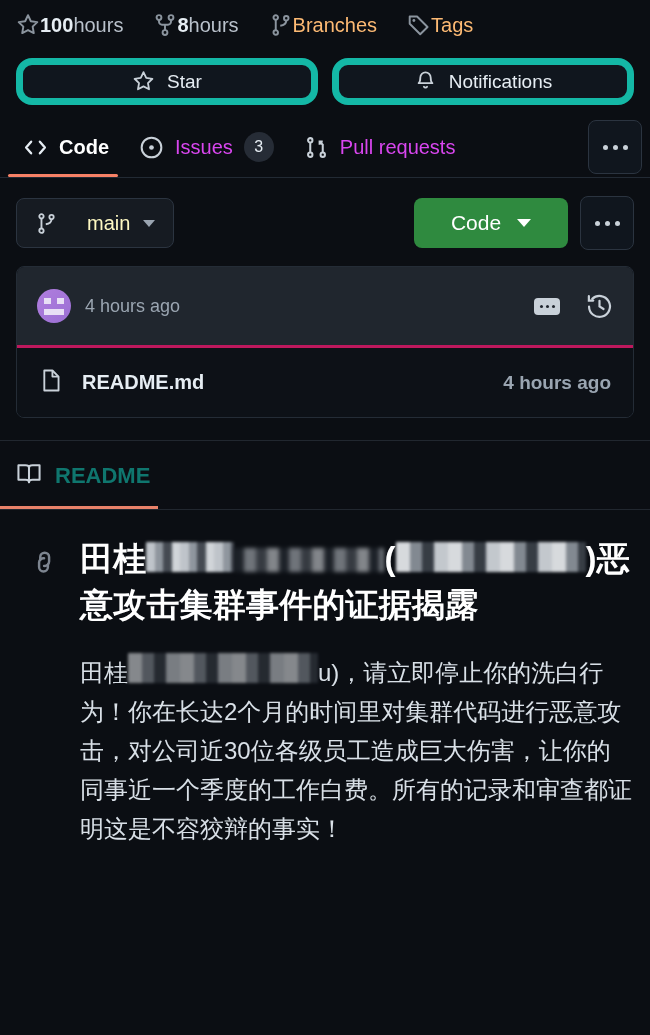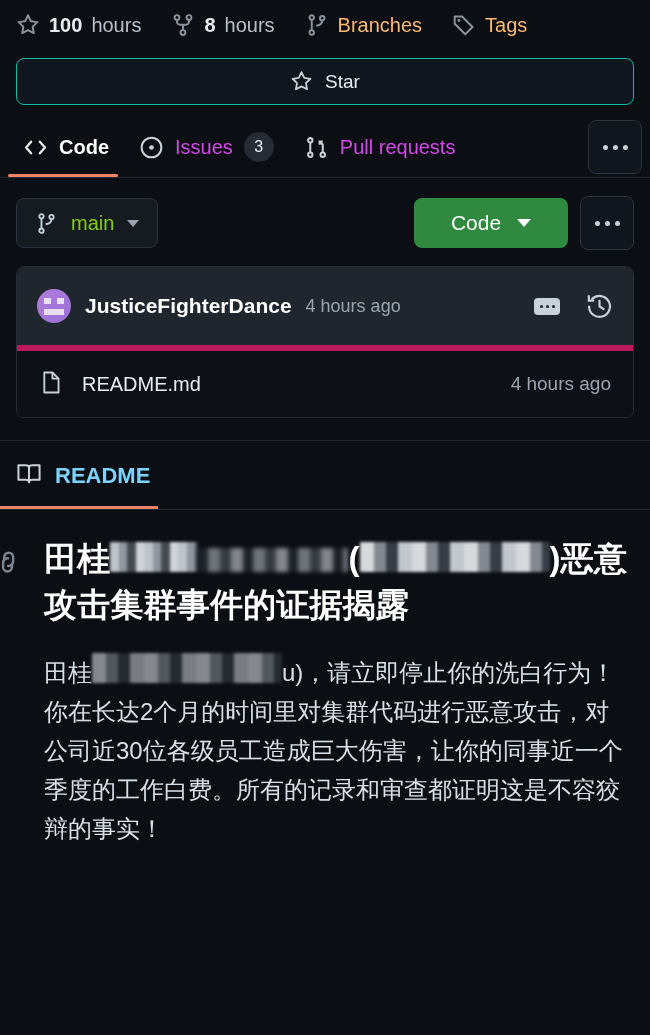--- a/index.html
+++ b/index.html
@@ -19,40 +19,39 @@
     padding: 10px 16px 4px 16px;
     display: flex;
     flex-wrap: wrap;
     align-items: center;
     column-gap: 30px;
     row-gap: 6px;
   }
   .stat {
     display: flex;
     align-items: center;
-    gap: 9px;
     height: 30px;
     cursor: pointer;
   }
   .stat .ico { display: flex; align-items: center; color: #8b949e; }
   .stat .num { font-size: 20px; font-weight: 700; color: #e6edf3; }
   .stat .lbl { font-size: 20px; font-weight: 400; color: #b9c1cb; }
   .stat .lbl.plain { color: #fdba74; }
 
   
   .actions {
     display: flex;
     gap: 14px;
     padding: 14px 16px 12px 16px;
   }
   .btn-outline {
     flex: 1;
     height: 47px;
-    border: 1px solid #14b8a6;
-    border-radius: 8px;
+    border: 7px solid #14b8a6;
+    border-radius: 16px;
     background: #10161e;
     display: flex;
     align-items: center;
     justify-content: center;
     gap: 12px;
     cursor: pointer;
   }
   .btn-outline .lbl { font-size: 19px; color: #e6edf3; font-weight: 400; }
   .btn-outline .ico { color: #c9d1d9; display: flex; }
 
@@ -129,21 +128,21 @@
     height: 50px;
     border: 1px solid #2b3440;
     border-radius: 8px;
     background: #161b22;
     display: flex;
     align-items: center;
     gap: 13px;
     padding: 0 18px;
     cursor: pointer;
   }
-  .branch-btn .lbl { font-size: 20px; color: #84cc16; font-weight: 500; }
+  .branch-btn .lbl { font-size: 20px; color: #fef9c3; font-weight: 500; margin-left: 16px; }
   .branch-btn .ico { color: #c9d1d9; display: flex; }
   .spacer { flex: 1; }
   .code-btn {
     height: 50px;
     background: #2f8a3f;
     border-radius: 8px;
     display: flex;
     align-items: center;
     justify-content: center;
     gap: 16px;
@@ -217,47 +216,48 @@
   }
   .comment-pill i { width: 3px; height: 3px; border-radius: 50%; background: #20262e; }
 
   .file-row {
     display: flex;
     align-items: center;
     height: 72px;
     padding: 0 22px;
     gap: 18px;
     background: #0d1117;
-    border-top: 6px solid #be185d;
-    cursor: pointer;
+    border-top: 3px solid #be185d;
+    cursor: pointer;
+    font-weight: bold;
   }
   .file-name { font-size: 20px; color: #e6edf3; }
   .file-time { margin-left: auto; font-size: 19px; color: #9aa5b1; }
 
   .section-gap { height: 22px; }
   .hr { height: 1px; background: #21272f; }
 
   
   .readme-head {
     position: relative;
     padding: 20px 16px 18px 16px;
     display: flex;
     align-items: center;
     gap: 13px;
   }
-  .readme-title { font-size: 22px; font-weight: 700; color: #7dd3fc; }
+  .readme-title { font-size: 22px; font-weight: 700; color: #0f766e; }
   .readme-underline {
     position: absolute;
     left: 0; bottom: 0;
     width: 158px; height: 3px;
     background: #e8826a;
   }
   .readme-rule { height: 1px; background: #21272f; }
 
-  .readme-body { padding: 26px 18px 0 18px; position: relative; }
+  .readme-body { padding: 26px 18px 0 18px; position: relative; margin-left: 36px; }
 
   .anchor-ico {
     position: absolute;
     left: -4px;
     top: 38px;
     color: #7d8590;
     transform: rotate(-45deg);
   }
 
   .md-h1 {
@@ -351,20 +351,29 @@
 <div class="actions">
   <div class="btn-outline">
     <span class="ico">
       <svg width="23" height="23" viewBox="0 0 16 16" fill="none" stroke="currentColor" stroke-width="1.25">
         <path d="M8 1.5l1.9 4 4.3.6-3.1 3 .75 4.3L8 11.4 4.15 13.4l.75-4.3-3.1-3 4.3-.6z" stroke-linejoin="round"></path>
       </svg>
     </span>
     <span class="lbl">Star</span>
   </div>
 
+  <div class="btn-outline">
+    <span class="ico">
+      <svg width="23" height="23" viewBox="0 0 16 16" fill="none" stroke="currentColor" stroke-width="1.25">
+        <path d="M8 1.6a3.6 3.6 0 0 0-3.6 3.6c0 3-1.2 4-1.2 4h9.6s-1.2-1-1.2-4A3.6 3.6 0 0 0 8 1.6z" stroke-linejoin="round"></path>
+        <path d="M6.9 11.6a1.3 1.3 0 0 0 2.2 0" stroke-linecap="round"></path>
+      </svg>
+    </span>
+    <span class="lbl">Notifications</span>
+  </div>
 </div>
 
 <div class="tabs-wrap">
   <div class="tabs">
 
     <div class="tab active">
       <span class="ico">
         <svg width="25" height="25" viewBox="0 0 16 16" fill="none" stroke="currentColor" stroke-width="1.5" stroke-linecap="round" stroke-linejoin="round">
           <path d="M5.2 4.3L2 8l3.2 3.7M10.8 4.3L14 8l-3.2 3.7"></path>
         </svg>
@@ -436,21 +445,20 @@
         <i></i>
         <i></i>
       </span>
   </div>
 </div>
 
 <div class="file-card">
 
   <div class="commit-row">
     <span class="avatar"></span>
-    <span class="commit-author">JusticeFighterDance</span>
     <span class="commit-time">4 hours ago</span>
     <span class="commit-icons">
       <span class="cmt-ico">
         <span class="comment-pill">
             <i></i>
             <i></i>
             <i></i>
           </span>
       </span>
       <span class="cmt-ico">

